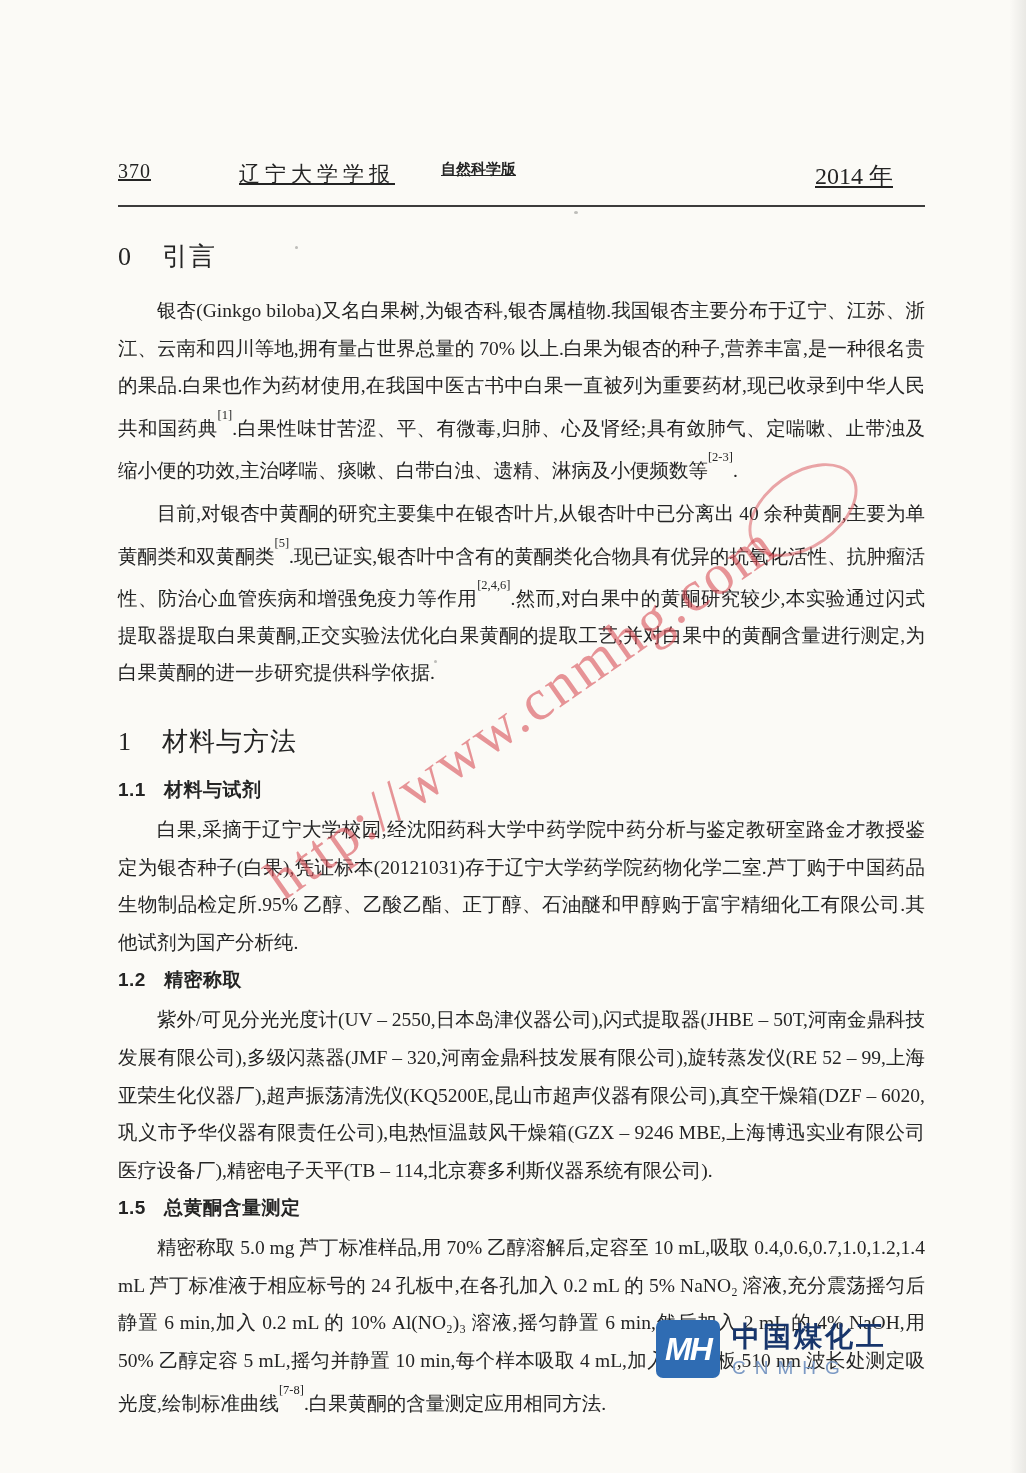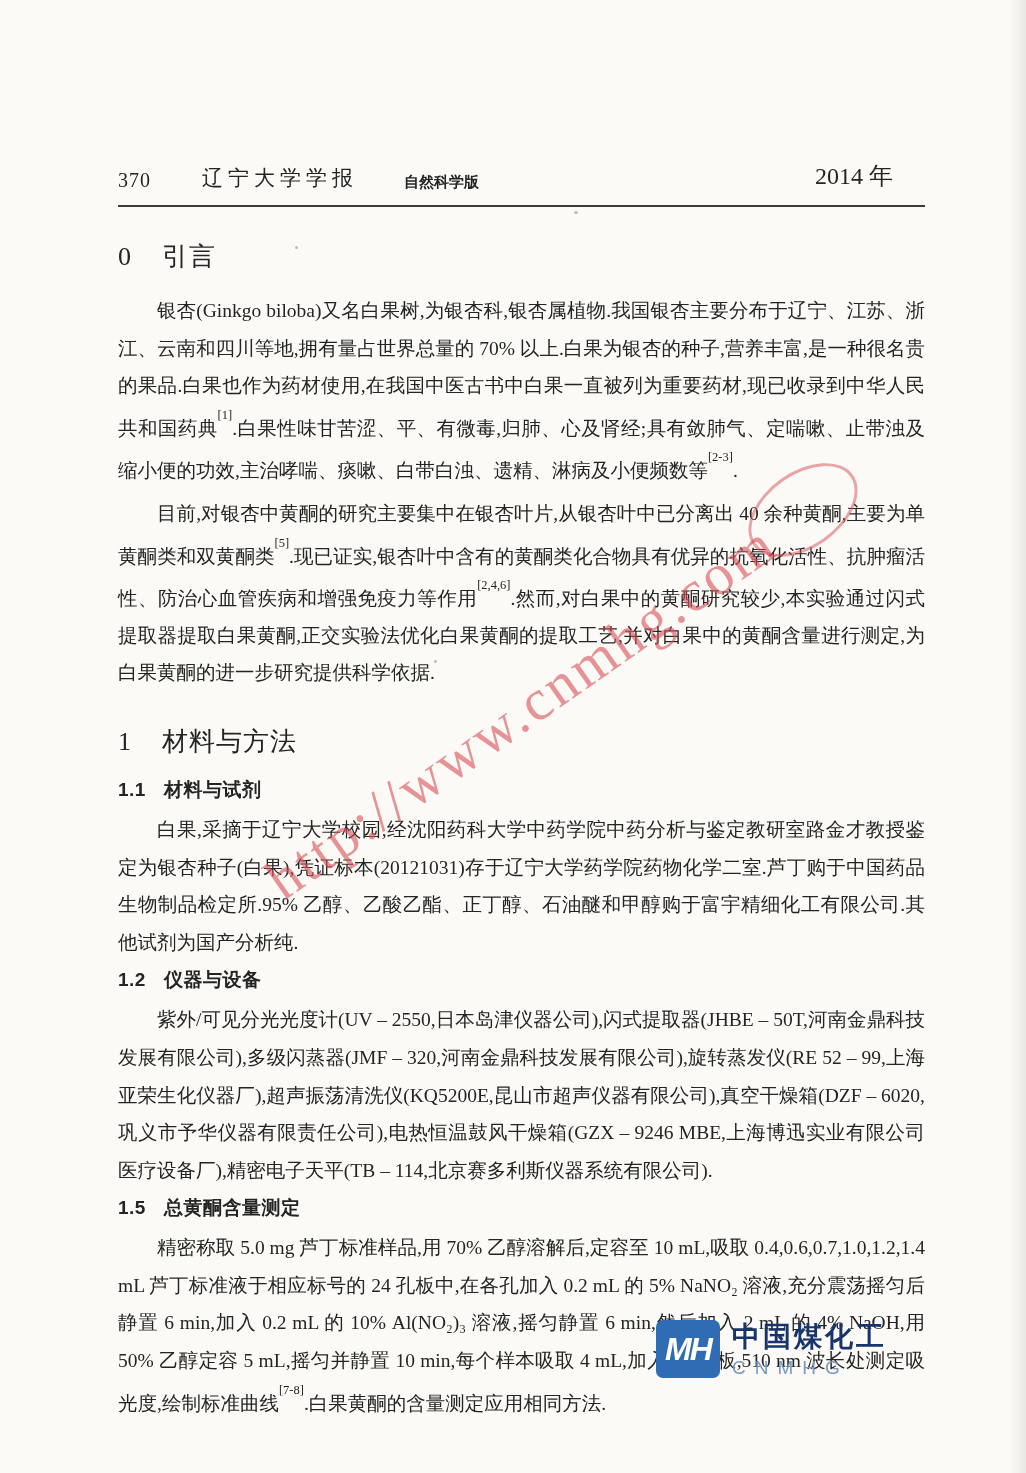--- a/index.html
+++ b/index.html
@@ -18,26 +18,27 @@
   }
   .speck { position:absolute; background:#8a8a86; border-radius:50%; opacity:.55; z-index:2; }
   .speck.s1 { left:574px; top:211px; width:4px; height:3px; }
   .speck.s2 { left:295px; top:246px; width:3px; height:3px; }
   .speck.s3 { left:434px; top:660px; width:3px; height:3px; }
 
   .inner {
     position:absolute; left:118px; top:160px; width:807px; z-index:1;
   }
   .header-row {
-    display:flex; align-items:flex-end;
+    display:flex; align-items:flex-start;
     padding-bottom:13px;
     border-bottom:2px solid #3c3c3c;
+    text-decoration:underline;
   }
   .pgnum { font-size:20px; letter-spacing:1px; }
-  .jtitle { font-size:21px; letter-spacing:5px; margin-left:51px; }
+  .jtitle { font-size:21px; letter-spacing:5px; margin-left:88px; }
   .jedition { font-size:15px; font-weight:bold; margin-left:46px; font-family:"Liberation Sans", sans-serif; }
   .jyear { font-size:24px; margin-left:auto; margin-right:32px; }
 
   h1.sec {
     font-size:26px; font-weight:normal; letter-spacing:1px;
     margin-top:32px; margin-bottom:18px;
     font-family:"Liberation Serif", serif;
   }
   .sec-num { margin-right:30px; }
 
@@ -134,21 +135,21 @@
   <h1 class="sec">
     <span class="sec-num">1</span><span>材料与方法</span>
   </h1>
 
   <h2 class="subsec">
     <span class="subsec-num">1.1</span><span>材料与试剂</span>
   </h2>
   <p class="body-p"><span>白果,采摘于辽宁大学校园,经沈阳药科大学中药学院中药分析与鉴定教研室路金才教授鉴定为银杏种子(白果),凭证标本(20121031)存于辽宁大学药学院药物化学二室.芦丁购于中国药品生物制品检定所.95% 乙醇、乙酸乙酯、正丁醇、石油醚和甲醇购于富宇精细化工有限公司.其他试剂为国产分析纯.</span></p>
 
   <h2 class="subsec">
-    <span class="subsec-num">1.2</span><span>仪器与设备</span>
+    <span class="subsec-num">1.2</span><span>精密称取</span>
   </h2>
   <p class="body-p"><span>紫外/可见分光光度计(UV – 2550,日本岛津仪器公司),闪式提取器(JHBE – 50T,河南金鼎科技发展有限公司),多级闪蒸器(JMF – 320,河南金鼎科技发展有限公司),旋转蒸发仪(RE 52 – 99,上海亚荣生化仪器厂),超声振荡清洗仪(KQ5200E,昆山市超声仪器有限公司),真空干燥箱(DZF – 6020,巩义市予华仪器有限责任公司),电热恒温鼓风干燥箱(GZX – 9246 MBE,上海博迅实业有限公司医疗设备厂),精密电子天平(TB – 114,北京赛多利斯仪器系统有限公司).</span></p>
 
   <h2 class="subsec">
     <span class="subsec-num">1.5</span><span>总黄酮含量测定</span>
   </h2>
   <p class="body-p"><span>精密称取 5.0 mg 芦丁标准样品,用 70% 乙醇溶解后,定容至 10 mL,吸取 0.4,0.6,0.7,1.0,1.2,1.4 mL 芦丁标准液于相应标号的 24 孔板中,在各孔加入 0.2 mL 的 5% NaNO₂ 溶液,充分震荡摇匀后静置 6 min,加入 0.2 mL 的 10% Al(NO₂)₃ 溶液,摇匀静置 6 min,然后加入 2 mL 的 4% NaOH,用 50% 乙醇定容 5 mL,摇匀并静置 10 min,每个样本吸取 4 mL,加入 96 孔板,510 nm 波长处测定吸光度,绘制标准曲线</span><sup class="cite">[7-8]</sup><span>.白果黄酮的含量测定应用相同方法.</span></p>
 
 
 </div>

